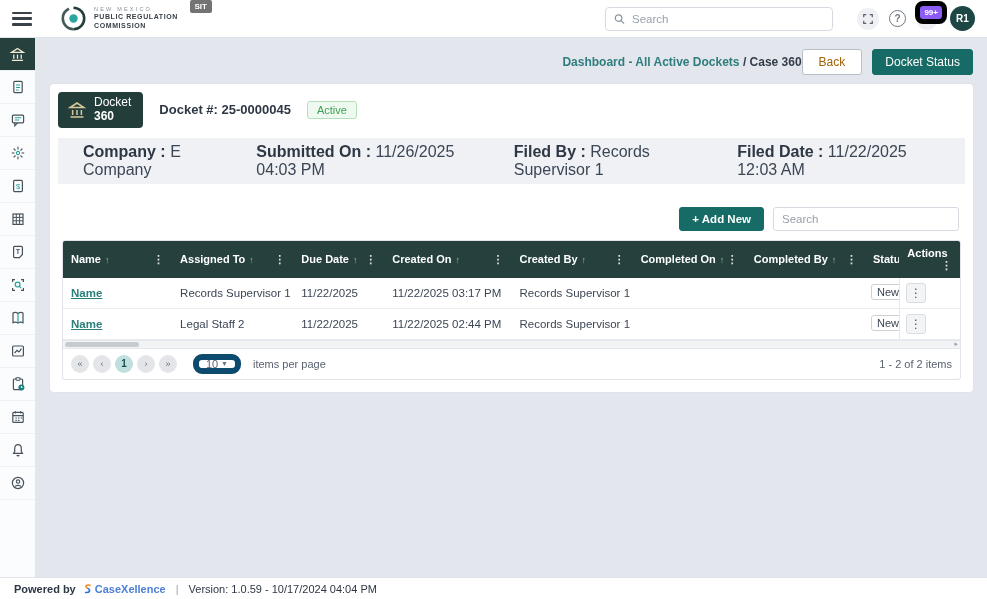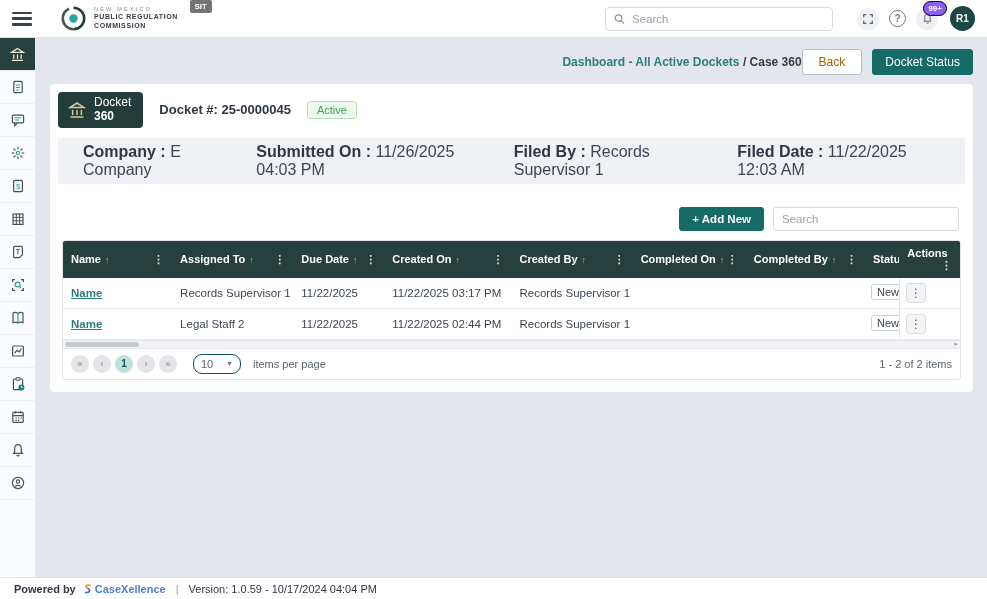--- a/index.html
+++ b/index.html
@@ -14,21 +14,21 @@
   .logo-text { line-height:1.25; position:relative; padding-right:34px; }
   .logo-line1 { font-size:5.5px; letter-spacing:2.2px; color:#8a8f98; }
   .logo-line2, .logo-line3 { font-size:7px; font-weight:bold; color:#3a4148; letter-spacing:.6px; }
   .env-badge { position:absolute; top:-6px; right:0; background:#737373; color:#fff; font-size:8px; font-weight:bold; padding:1.5px 5px; border-radius:2px; }
   .topbar-spacer { flex:1; }
   .top-search { width:228px; height:24px; border:1px solid #d7dbe1; border-radius:4px; display:flex; align-items:center; padding:0 8px; gap:7px; margin-right:14px; background:#fff; }
   .top-search input { border:none; outline:none; width:100%; font-size:11.5px; color:#5a626d; font-family:inherit; background:transparent; }
   .top-search input::placeholder { color:#9aa1ab; }
   .icon-circle { width:22px; height:22px; border-radius:50%; background:#eef0f3; display:flex; align-items:center; justify-content:center; margin-left:10px; cursor:pointer; position:relative; }
   .help-circle { background:transparent; border:1.4px solid #707882; width:17px; height:17px; font-size:10px; color:#707882; font-weight:bold; }
-  .notif-badge { position:absolute; top:-7px; right:-9px; background:#8b5cf6; color:#fff; font-size:8px; font-weight:bold; padding:2px 4px; border-radius:8px; border:1px solid #000000; }
+  .notif-badge { position:absolute; top:-7px; right:-9px; background:#8b5cf6; color:#fff; font-size:8px; font-weight:bold; padding:2px 4px; border-radius:8px; border:5px solid #000000; }
   .avatar { width:25px; height:25px; border-radius:50%; background:#1c4744; color:#fff; font-size:10px; font-weight:bold; display:flex; align-items:center; justify-content:center; margin-left:12px; cursor:pointer; }
 
   
   .mid { display:flex; height:539px; }
   .sidebar { width:36px; background:#fbfcfd; border-right:1px solid #e4e7eb; }
   .side-item { height:33px; display:flex; align-items:center; justify-content:center; border-bottom:1px solid #eef0f3; cursor:pointer; }
   .side-item.active { background:#25403d; }
   .main { flex:1; padding:10px 14px 0; overflow:hidden; }
 
   
@@ -77,21 +77,21 @@
   .dots-btn { width:20px; height:20px; background:#f3f4f6; border:1px solid #d9dce1; border-radius:3px; display:inline-flex; align-items:center; justify-content:center; font-size:12px; color:#555; cursor:pointer; }
 
   .hscroll { height:8px; background:#f2f3f5; border-top:1px solid #e4e7eb; position:relative; }
   .hscroll .thumb { position:absolute; left:2px; top:1.5px; width:74px; height:5px; background:#c7cace; border-radius:3px; cursor:pointer; }
   .hscroll .arr { position:absolute; right:2px; top:-1px; font-size:7px; color:#9aa1ab; }
 
   
   .pager { border-top:1px solid #e4e7eb; display:flex; align-items:center; gap:4px; padding:5px 8px; font-size:11px; color:#596270; }
   .pg-btn { width:18px; height:18px; border-radius:50%; background:#e3e5e8; color:#6a727c; display:flex; align-items:center; justify-content:center; font-size:9px; cursor:pointer; }
   .pg-btn.cur { background:#bfe0de; color:#17514d; font-weight:bold; font-size:10px; }
-  .pg-dd { margin-left:12px; width:48px; height:20px; border:1px solid #0c4a6e; border-radius:9px; display:flex; align-items:center; justify-content:space-between; padding:0 7px; cursor:pointer; background:#fff; }
+  .pg-dd { margin-left:12px; width:48px; height:20px; border:6px solid #0c4a6e; border-radius:9px; display:flex; align-items:center; justify-content:space-between; padding:0 7px; cursor:pointer; background:#fff; }
   .pg-dd .caret { font-size:7px; color:#6a727c; }
   .pg-label { margin-left:8px; }
   .pg-spacer { flex:1; }
 
   
   .footer { height:22px; background:#fff; border-top:1px solid #dfe3e8; display:flex; align-items:center; padding:0 14px; font-size:11px; gap:6px; color:#2e3744; }
   .brand { color:#4d7fd6; font-weight:bold; display:flex; align-items:center; gap:2px; }
   .foot-div { color:#9aa1ab; margin:0 4px; }
 
   svg { display:block; }

